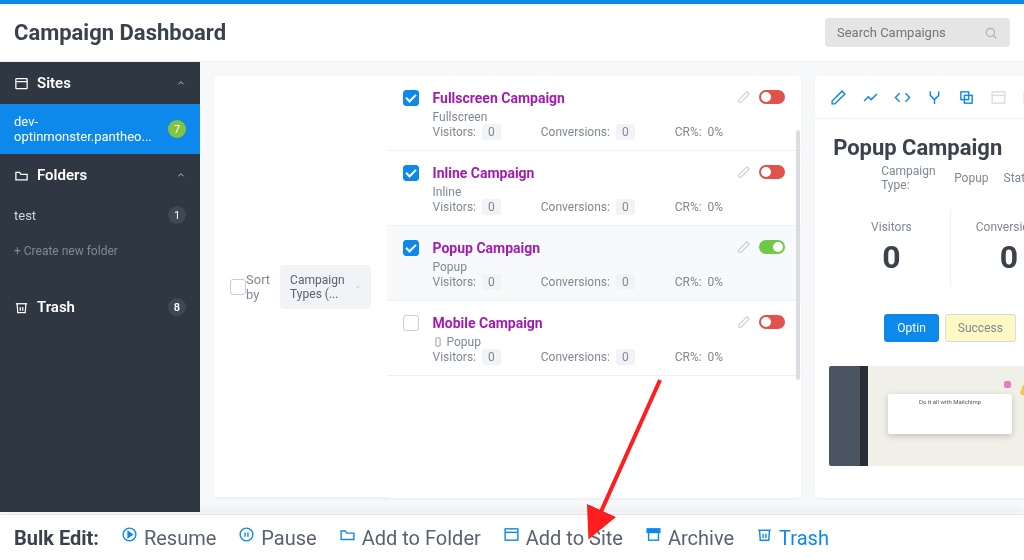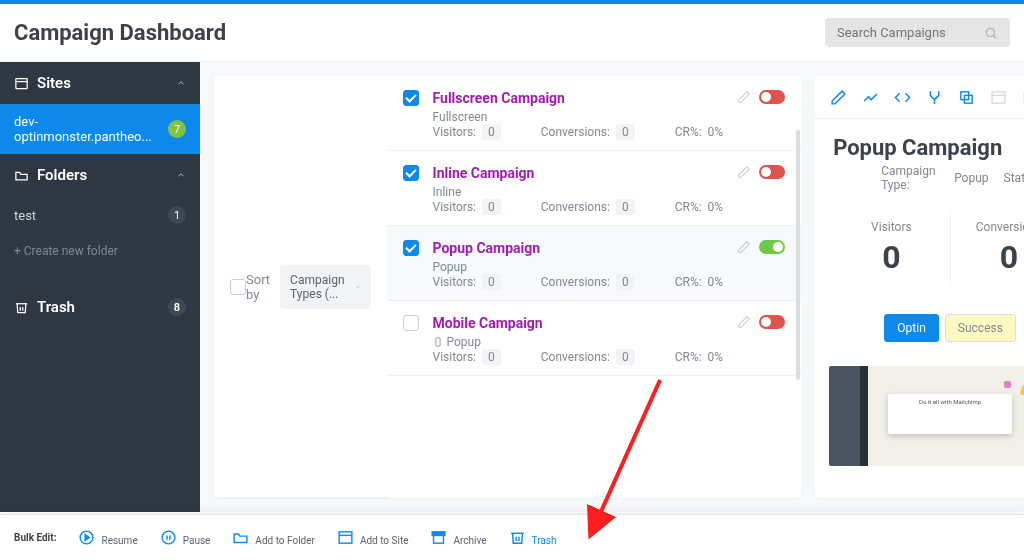--- a/index.html
+++ b/index.html
@@ -57,23 +57,23 @@
   .detail-stats > div:first-child { border-right: 1px solid #eef1f4; }
   .detail-stats .lbl { color: #7f8894; font-size: 12px; }
   .detail-stats .val { font-size: 32px; font-weight: 700; color: #3b424b; margin-top: 4px;}
   .seg-btns { display: flex; justify-content: center; gap: 6px; margin-top: 28px; }
   .seg-btns button { border: 1px solid #d9dde2; background: #fef9c3; color: #7f8894; font-size: 12px; padding: 6px 12px; border-radius: 3px; cursor: pointer;}
   .seg-btns button.active { background: #0d89ec; color: #fff; border-color: #0d89ec; }
   .preview { margin: 14px 14px 0 14px; height: 100px; background: #4a5461; border-radius: 2px; position: relative; overflow: hidden; display:flex; align-items:flex-end; justify-content:center;}
   .preview .screen { width: 180px; height: 110px; background: #f0efe8; border: 8px solid #2a2f36; border-bottom: none; border-radius: 6px 6px 0 0; position: relative;}
   .preview .dot { position:absolute; width:10px; height:10px; border-radius:2px; }
 
-  .bulk-bar { position: absolute; bottom: 0; left: 0; right: 0; height: 46px; background: #fff; border-top: 1px solid #e2e6ea; box-shadow: 0 -4px 8px rgba(0,0,0,0.06); display: flex; align-items: center; padding: 0 14px; gap: 22px; font-size: 10px; color: #5a6270; }
+  .bulk-bar { position: absolute; bottom: 0; left: 0; right: 0; height: 46px; background: #fff; border-top: 1px solid #e2e6ea; box-shadow: 0 -4px 8px rgba(0,0,0,0.06); display: flex; align-items: center; padding: 0 14px; gap: 22px; font-size: 20px; color: #5a6270; }
   .bulk-bar .lbl { font-weight: 700; color: #3b424b; }
-  .bulk-item { display: flex; align-items: flex-end; gap: 6px; color: #5a6270; cursor: pointer;}
+  .bulk-item { display: flex; align-items: flex-start; gap: 6px; color: #5a6270; cursor: pointer;}
   .bulk-item svg { width: 17px; height: 17px; }
   .bulk-item.trash { color: #0d89ec; }
 
   .arrow-annot { position: absolute; pointer-events: none; }
 
   svg { display: block; }
 </style>
 </head>
 <body>
 

